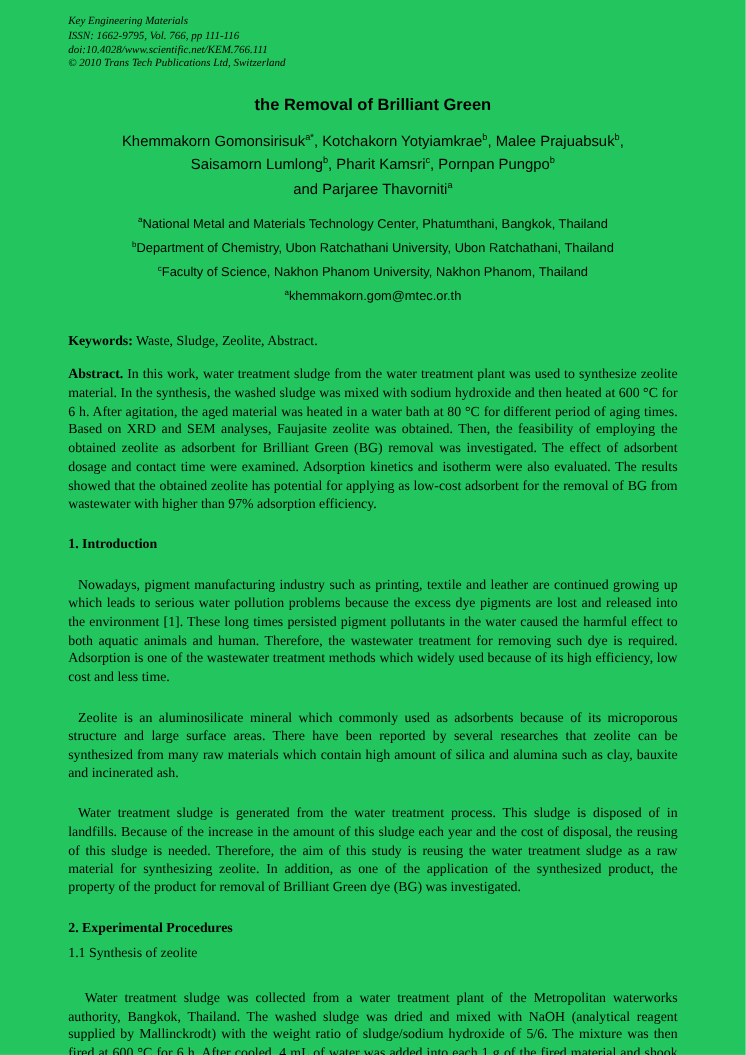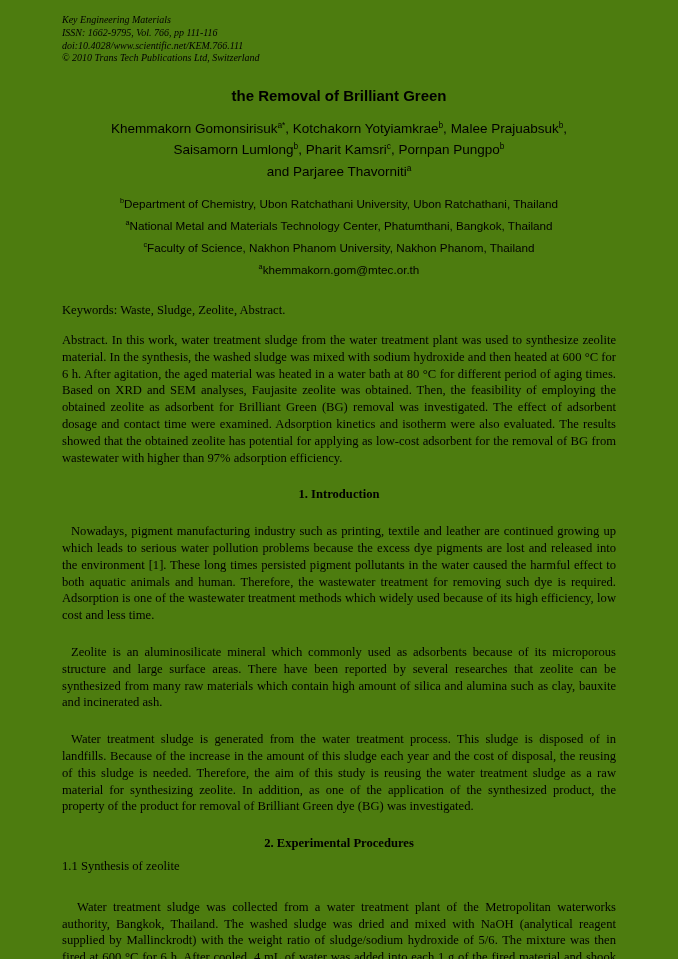--- a/index.html
+++ b/index.html
@@ -2,21 +2,21 @@
 <html><head>
 <meta charset="utf-8">
 <style>
   * { margin: 0; padding: 0; box-sizing: border-box; }
   html, body { background: #ffffff; }
   .page {
     position: relative;
     width: 678px;
     height: 959px;
     margin: 0 auto;
-    background: #4d7c0f;
+    background: #22c55e;
     color: #000000;
     padding: 14px 62px 10px 62px;
     font-family: "Liberation Serif", "DejaVu Serif", serif;
     font-size: 12.6px;
     line-height: 16.8px;
     overflow: hidden;
   }
   .masthead {
     display: flex;
     justify-content: space-between;
@@ -44,28 +44,27 @@
   }
   sup { font-size: 62%; vertical-align: super; line-height: 0; }
   .affiliations {
     font-family: "Liberation Sans", "DejaVu Sans", sans-serif;
     font-size: 11.7px;
     text-align: center;
     margin-top: 11px;
   }
   .affiliation, .contact-line { line-height: 22px; }
   .keywords { margin-top: 21px; text-align: left; }
-  .bold { font-weight: normal; }
+  .bold { font-weight: bold; }
   .abstract { margin-top: 13px; text-align: justify; }
   .section-heading {
     font-size: 12.6px;
     font-weight: bold;
     margin-top: 20px;
     margin-bottom: 6px;
-    text-align: center;
   }
   .subheading { font-weight: normal; margin-bottom: 2px; }
   .body-par { text-align: justify; margin: 0; }
   .indent { text-indent: 9px; margin-top: 20px; }
   .indent-lg { text-indent: 15px; margin-top: 24px; }
 </style>
 </head>
 <body>
 
 <div class="page">
@@ -79,22 +78,22 @@
     </div>
   </div>
 
   <h1 class="paper-title">
       <span class="title-line">the Removal of Brilliant Green</span>
     </h1>
 
   <p class="authors"><span>Khemmakorn Gomonsirisuk</span><sup>a*</sup><span>, </span><span>Kotchakorn Yotyiamkrae</span><sup>b</sup><span>, </span><span>Malee Prajuabsuk</span><sup>b</sup><span>,</span><br><span>Saisamorn Lumlong</span><sup>b</sup><span>, </span><span>Pharit Kamsri</span><sup>c</sup><span>, </span><span>Pornpan Pungpo</span><sup>b</sup><br><span>and Parjaree Thavorniti</span><sup>a</sup></p>
 
   <div class="affiliations">
+    <div class="affiliation"><sup>a</sup><span>National Metal and Materials Technology Center, Phatumthani, Bangkok, Thailand</span></div>
     <div class="affiliation"><sup>b</sup><span>Department of Chemistry, Ubon Ratchathani University, Ubon Ratchathani, Thailand</span></div>
-    <div class="affiliation"><sup>a</sup><span>National Metal and Materials Technology Center, Phatumthani, Bangkok, Thailand</span></div>
     <div class="affiliation"><sup>c</sup><span>Faculty of Science, Nakhon Phanom University, Nakhon Phanom, Thailand</span></div>
     <div class="contact-line"><sup>a</sup><span>khemmakorn.gom@mtec.or.th</span></div>
   </div>
 
   <p class="keywords"><span class="bold">Keywords:</span><span> Waste, Sludge, Zeolite, Abstract.</span></p>
 
   <p class="abstract"><span class="bold">Abstract.</span><span> In this work, water treatment sludge from the water treatment plant was used to synthesize zeolite material. In the synthesis, the washed sludge was mixed with sodium hydroxide and then heated at 600 °C for 6 h. After agitation, the aged material was heated in a water bath at 80 °C for different period of aging times. Based on XRD and SEM analyses, Faujasite zeolite was obtained. Then, the feasibility of employing the obtained zeolite as adsorbent for Brilliant Green (BG) removal was investigated. The effect of adsorbent dosage and contact time were examined. Adsorption kinetics and isotherm were also evaluated. The results showed that the obtained zeolite has potential for applying as low-cost adsorbent for the removal of BG from wastewater with higher than 97% adsorption efficiency.</span></p>
 
   <h2 class="section-heading">1. Introduction</h2>
   <p class="body-par indent">Nowadays, pigment manufacturing industry such as printing, textile and leather are continued growing up which leads to serious water pollution problems because the excess dye pigments are lost and released into the environment [1]. These long times persisted pigment pollutants in the water caused the harmful effect to both aquatic animals and human. Therefore, the wastewater treatment for removing such dye is required. Adsorption is one of the wastewater treatment methods which widely used because of its high efficiency, low cost and less time.</p>

